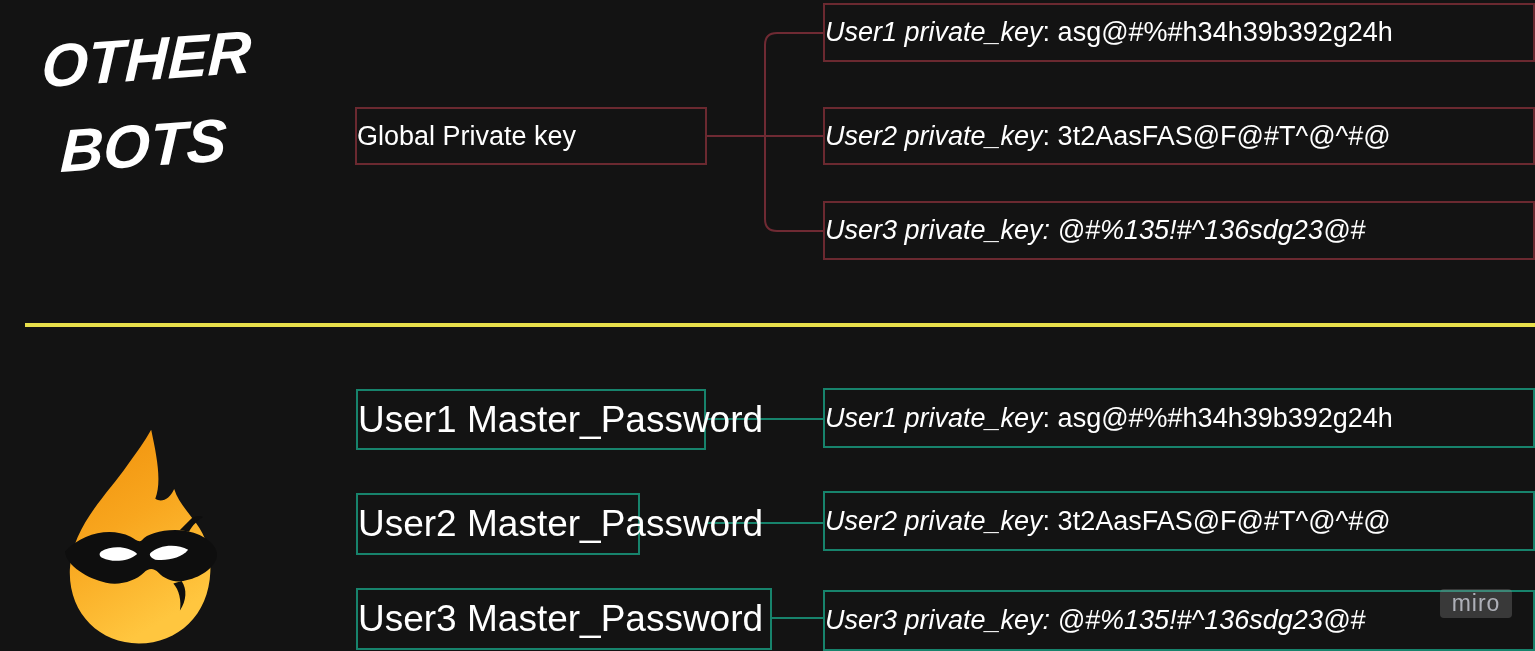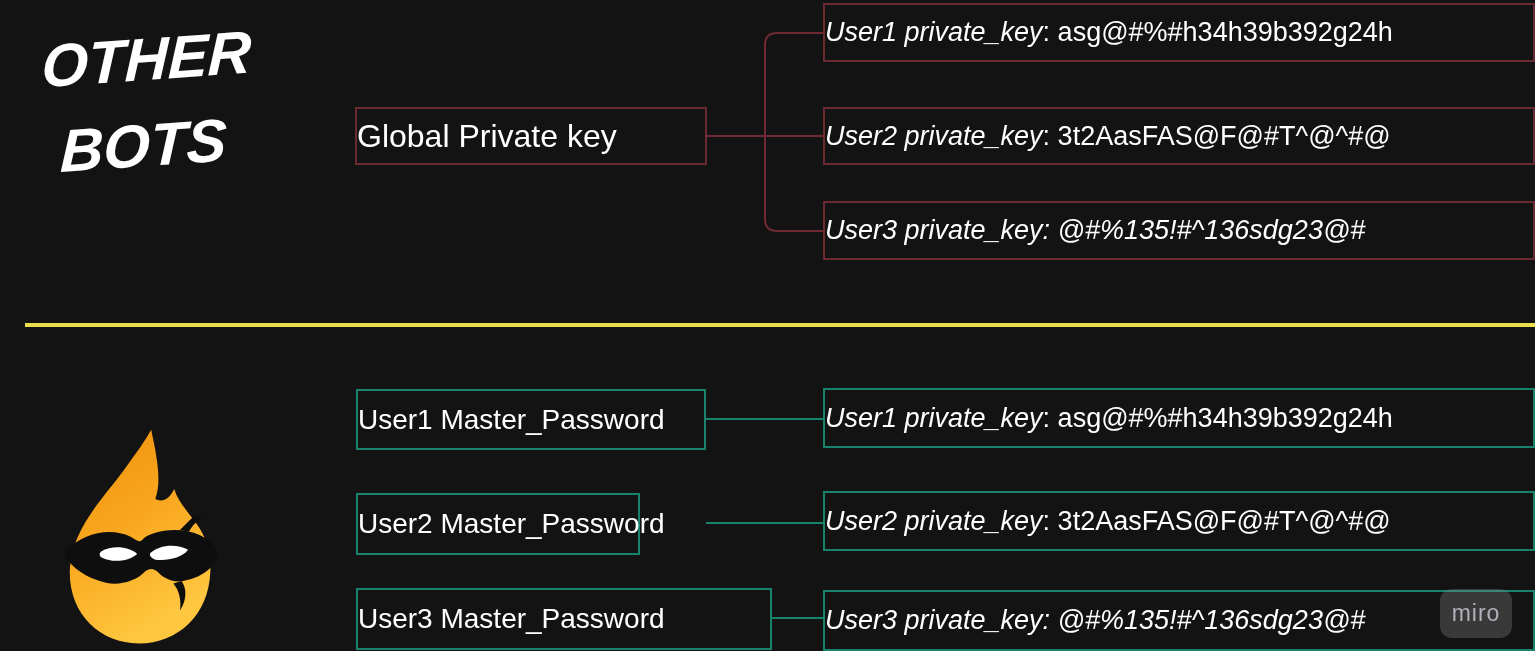--- a/index.html
+++ b/index.html
@@ -33,22 +33,22 @@
     background:var(--bg);
     z-index:2;
   }
   .node .t{white-space:pre;position:relative;z-index:12;}
   .red-node{border:2px solid var(--red-border);}
   .teal-node{border:2px solid var(--teal-border);}
   .keytext{font-size:27px;}
   .lbl{font-style:italic;}
   .italic{font-style:italic;}
   .upright{font-style:normal;}
-  .srctext{font-size:32px;}
-  .pwdtext{font-size:28px;}
+  .srctext{font-size:27px;}
+  .pwdtext{font-size:37px;}
 
   
   .heading{
     position:absolute;left:35px;top:30px;width:220px;
     display:flex;flex-direction:column;align-items:center;gap:26px;
     font-weight:bold;font-style:italic;font-size:60px;line-height:1;
     letter-spacing:0px;color:var(--text);
     transform:rotate(-4deg) skewX(-6deg);
     z-index:2;
   }
@@ -57,23 +57,23 @@
   .divider{
     position:absolute;left:25px;top:323px;width:1510px;height:4px;
     background:var(--yellow-divider);z-index:2;
   }
 
   
   .logo{position:absolute;left:58px;top:420px;width:165px;height:230px;z-index:2;}
 
   
   .watermark{
-    position:absolute;left:1440px;top:589px;width:72px;height:49px;
+    position:absolute;left:1440px;top:589px;width:72px;height:29px;
     background:rgba(140,140,140,0.32);
-    border-radius:12px;
+    border-radius:4px;
     display:flex;align-items:center;justify-content:center;
     font-size:23px;font-weight:500;letter-spacing:1px;
     color:rgba(207,210,220,0.78);
     z-index:11;
   }
 </style>
 </head>
 <body>
 
 <svg id="connector-layer">

